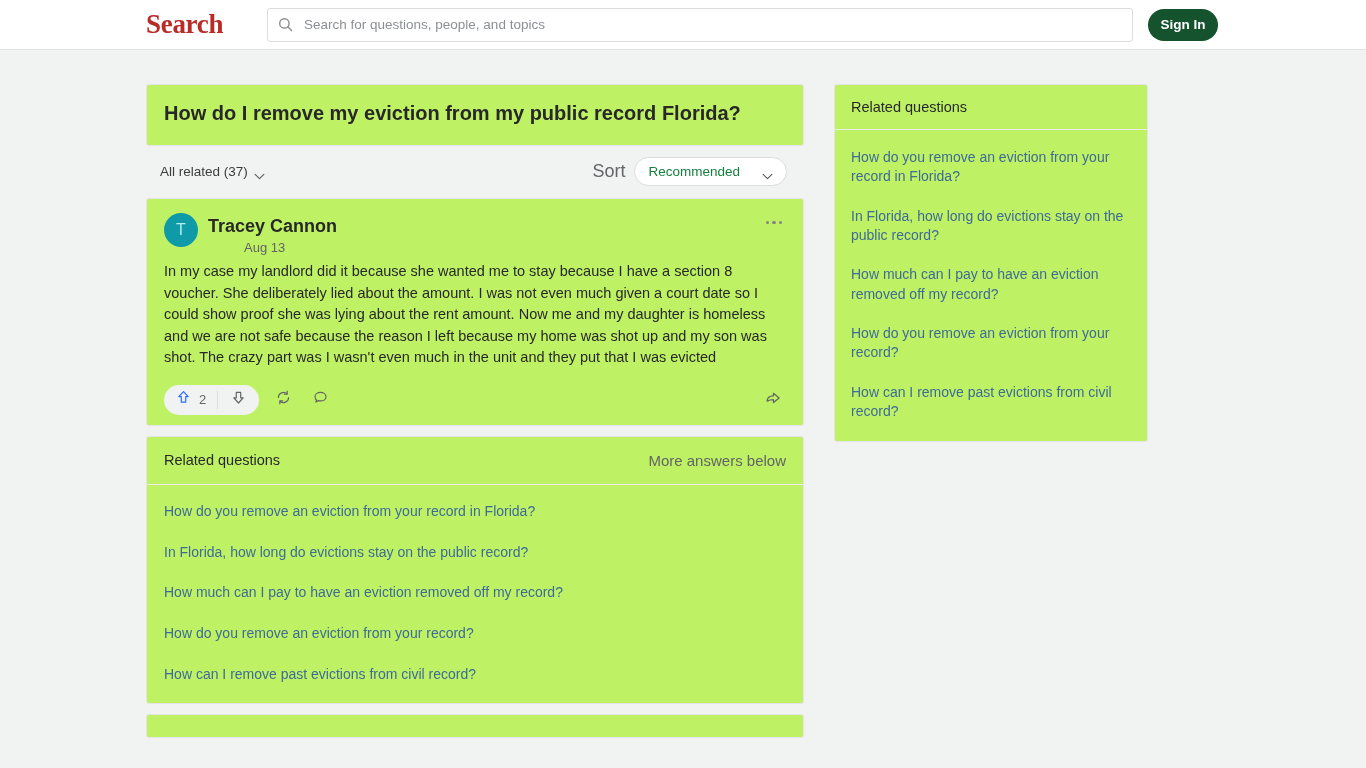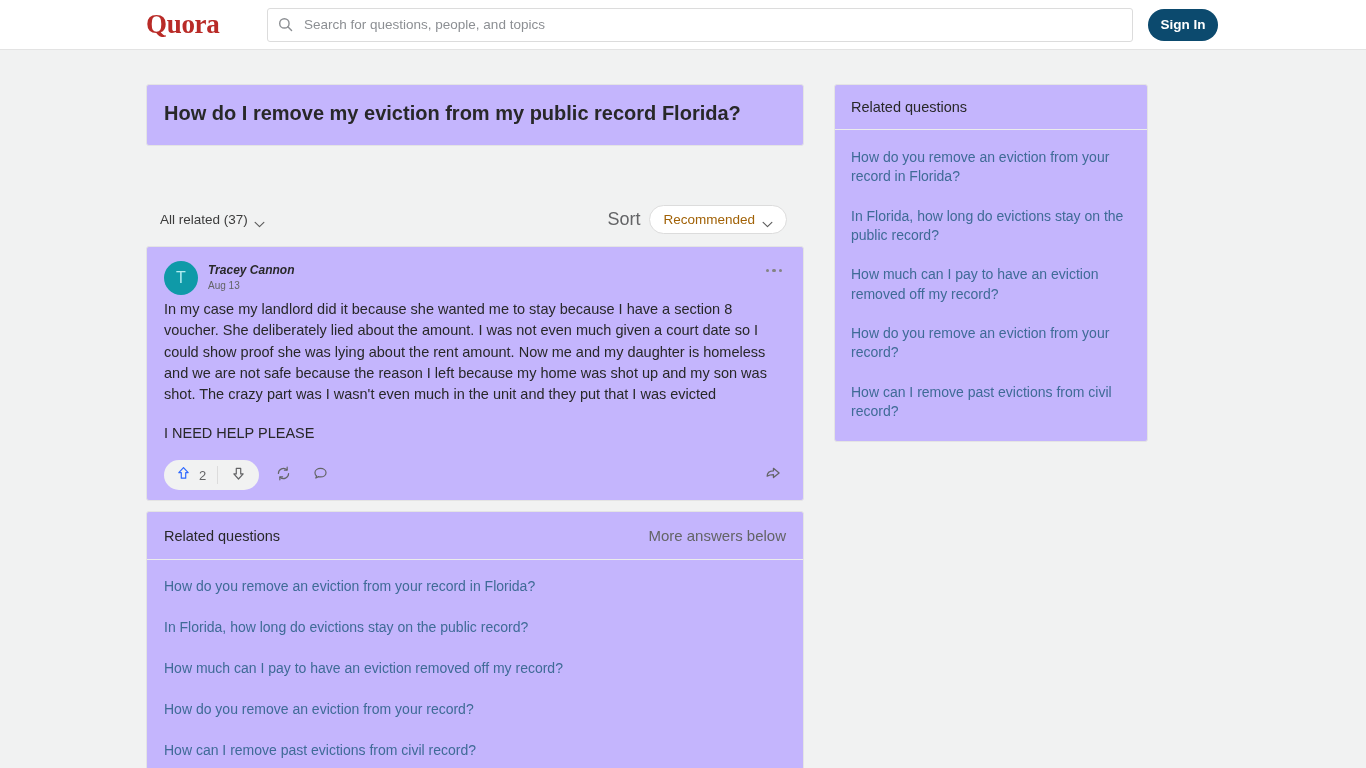--- a/index.html
+++ b/index.html
@@ -71,21 +71,21 @@
   .page {
     display: flex;
     padding-top: 34px;
     padding-left: 146px;
     gap: 30px;
   }
   .main-col { width: 658px; }
   .side-col { width: 314px; }
 
   .card {
-    background: #c4b5fd;
+    background: #bef264;
     border: 1px solid #e4e4e4;
     border-radius: 3px;
   }
 
   
   .qtitle-card { padding: 16px 17px 18px 17px; }
   .qtitle {
     font-size: 20px;
     font-weight: bold;
     color: #282829;
@@ -93,55 +93,54 @@
     margin: 0;
   }
 
   
   .filterrow {
     display: flex;
     align-items: center;
     justify-content: space-between;
     height: 52px;
     padding: 0 17px 0 14px;
-    margin-top: 48px;
   }
   .allrelated {
     display: flex; align-items: center; gap: 6px;
     font-size: 13.5px; color: #3c3c3c; cursor: pointer;
   }
   .sortgroup { display: flex; align-items: center; gap: 9px; }
   .sortlabel { font-size: 18px; color: #636466; }
   .sortpill {
-    display: flex; align-items: center; gap: 7px;
+    display: flex; align-items: center; gap: 22px;
     border: 1px solid #dcdcdc;
     border-radius: 16px;
     padding: 6px 13px;
     font-size: 13.5px;
-    color: #a16207;
+    color: #15803d;
     background: #fff;
     cursor: pointer;
   }
   .chev { display: inline-block; width: 11px; height: 7px; flex: 0 0 auto; }
 
   
   .answer-card { padding: 14px 17px 8px 17px; margin-bottom: 10px; }
   .ahead { display: flex; align-items: flex-start; position: relative; }
   .avatar {
     width: 34px; height: 34px; border-radius: 50%;
     flex: 0 0 auto; margin-right: 10px;
     display: flex; align-items: center; justify-content: center;
     overflow: hidden;
   }
   .avatar-initial {
     font-size: 16px; color: #b2ecf0; font-weight: normal;
   }
   .ameta { padding-top: 1px; }
-  .aname { font-size: 12px; font-weight: bold; color: #282829; line-height: 1.35; font-style: italic; }
-  .adate { font-size: 10px; color: #636466; line-height: 1.5; }
+  .aname { font-size: 18px; font-weight: bold; color: #282829; line-height: 1.35; }
+  .adate { font-size: 13px; color: #636466; line-height: 1.5; margin-left: 36px; }
   .dots {
     position: absolute; right: 0; top: 4px;
     display: flex; gap: 3px; cursor: pointer; padding: 4px;
   }
   .dots i { width: 3.5px; height: 3.5px; border-radius: 50%; background: #848484; display: block; }
 
   .abody {
     font-size: 14.5px;
     color: #282829;
     line-height: 1.48;
@@ -203,33 +202,33 @@
     font-size: 14px;
     color: #3f6b97;
     line-height: 1.38;
     cursor: pointer;
   }
 </style>
 </head>
 <body>
 
 <div class="topbar">
-  <div class="logo" style="color: rgb(185, 43, 39);">Quora</div>
+  <div class="logo" style="color: rgb(185, 43, 39);">Search</div>
 
   <div class="searchwrap">
     <span class="search-icon">
       <svg viewBox="0 0 16 16" width="15" height="15">
         <circle cx="6.8" cy="6.8" r="5" fill="none" stroke="#8c8f93" stroke-width="1.5"></circle>
         <line x1="10.5" y1="10.5" x2="14.5" y2="14.5" stroke="#8c8f93" stroke-width="1.5" stroke-linecap="round"></line>
       </svg>
     </span>
     <input class="search-input" type="text" placeholder="Search for questions, people, and topics" style="">
   </div>
 
-  <button class="signin" style="background: #0c4a6e;">Sign In</button>
+  <button class="signin" style="background: #14532d;">Sign In</button>
 </div>
 
 <div class="page">
 
   <div class="main-col">
 
     <div class="card qtitle-card">
       <h1 class="qtitle">How do I remove my eviction from my public record Florida?</h1>
     </div>
 
@@ -266,21 +265,20 @@
         </div>
         <div class="dots">
           <i></i>
             <i></i>
             <i></i>
         </div>
       </div>
 
       <div class="abody">
         <p>In my case my landlord did it because she wanted me to stay because I have a section 8 voucher. She deliberately lied about the amount. I was not even much given a court date so I could show proof she was lying about the rent amount. Now me and my daughter is homeless and we are not safe because the reason I left because my home was shot up and my son was shot. The crazy part was I wasn't even much in the unit and they put that I was evicted</p>
-        <p>I NEED HELP PLEASE</p>
       </div>
 
       <div class="actions">
         <div class="actions-left">
           <div class="votepill">
             <div class="voteup">
               <span>
                 <svg viewBox="0 0 20 20" width="17" height="17">
                   <path d="M10 3 L15.5 9 L12.6 9 L12.6 15.5 L7.4 15.5 L7.4 9 L4.5 9 Z" fill="none" stroke="#2e69ff" stroke-width="1.4" stroke-linejoin="round"></path>
                 </svg>

